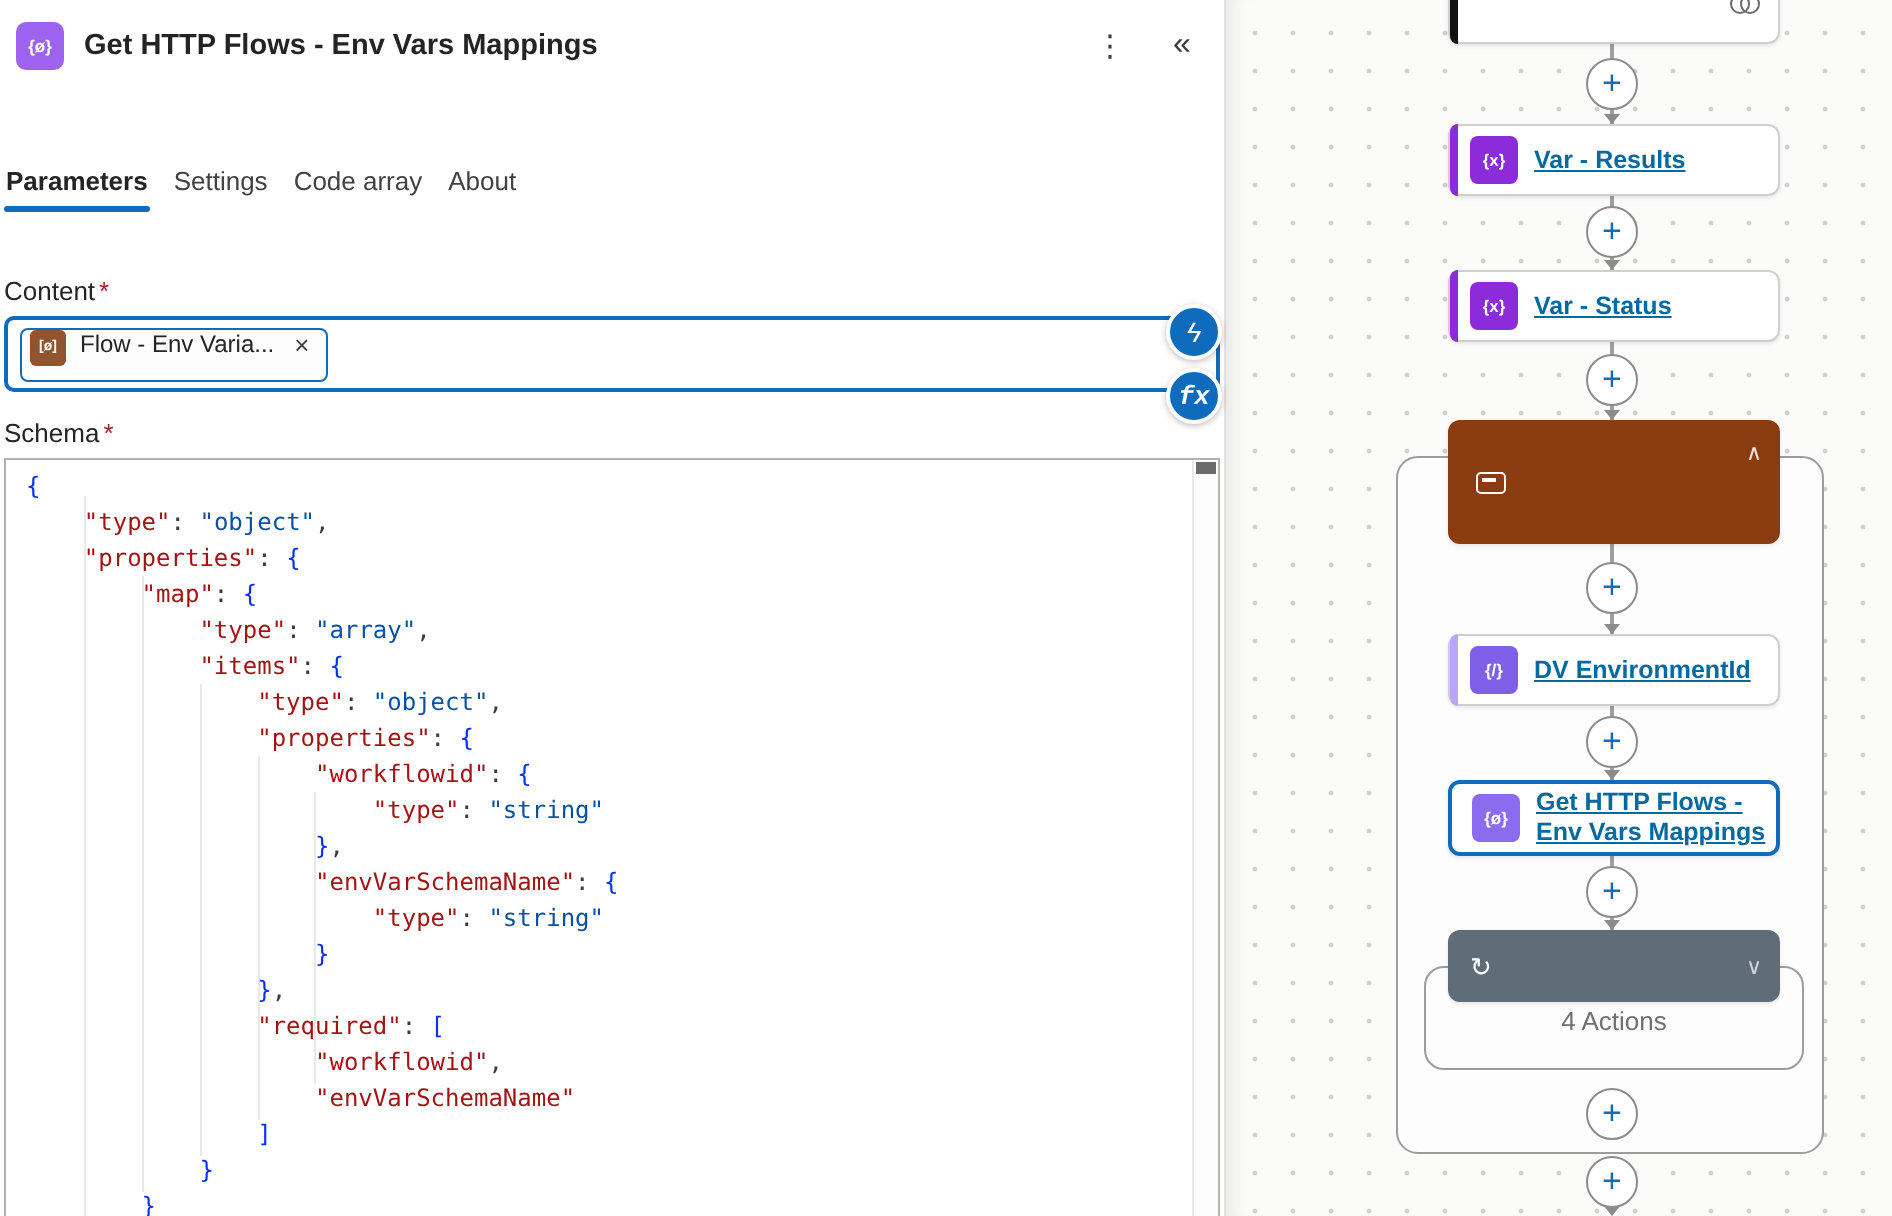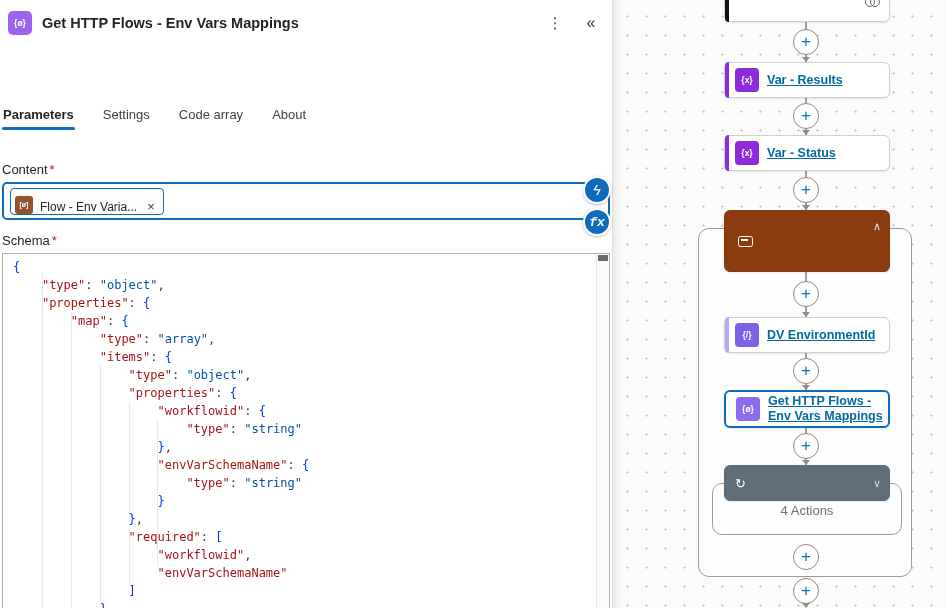--- a/index.html
+++ b/index.html
@@ -11,33 +11,33 @@
     background:#fff; position:relative; z-index:3; border-right:1px solid #e0dedc; }
   .panel-header { display:flex; align-items:center; gap:10px; padding:10px 8px 0 8px; }
   .app-icon { width:24px; height:24px; border-radius:5px; background:#9d63f0; color:#fff;
     font-size:8.5px; font-weight:bold; display:flex; align-items:center; justify-content:center; flex:none; }
   .panel-title { font-size:14.5px; font-weight:700; color:#242424; flex:1; }
   .icon-btn { color:#3b3b3b; width:26px; height:26px; display:flex; align-items:center;
     justify-content:center; cursor:pointer; border-radius:4px; }
   .menu-glyph { font-size:15px; }
   .collapse-glyph { font-size:16px; }
 
-  .tabs { display:flex; gap:27px; padding:0 2px; margin-top:65px; }
+  .tabs { display:flex; gap:11px; padding:0 2px; margin-top:41px; }
   .tab { font-size:13px; color:#424242; padding:6px 1px 8px; position:relative; cursor:pointer; }
   .tab.active { font-weight:700; color:#242424; }
   .tab.active::after { content:""; position:absolute; left:0; right:0; bottom:0; height:3px;
     border-radius:2px; background:#0f6cbd; }
 
   .field-label { font-size:13px; color:#242424; margin:32px 2px 5px 2px; }
   .field-label.schema { margin-top:13px; }
   .req { color:#a4262c; margin-left:2px; }
 
   .content-field { margin:0 2px; height:38px; border:2px solid #0f6cbd; border-radius:5px;
     display:flex; align-items:center; padding:0 6px; position:relative; background:#fff; }
-  .token-chip { display:inline-flex; align-items:flex-end; border:1px solid #0f6cbd; border-radius:4px;
+  .token-chip { display:inline-flex; align-items:flex-start; border:1px solid #0f6cbd; border-radius:4px;
     background:#fdfdfd; height:27px; padding:0 8px 0 4px; font-size:12px; color:#242424; cursor:pointer; }
   .token-icon { width:18px; height:18px; border-radius:3px; background:#91542f; color:#fff;
     font-size:7px; font-weight:bold; display:flex; align-items:center; justify-content:center; margin-right:7px; }
   .token-close { font-size:13px; color:#424242; margin-left:10px; cursor:pointer; }
 
   .expr-stack { position:absolute; right:-3px; top:-8px; display:flex; flex-direction:column; gap:4px; z-index:6; }
   .expr-btn { width:28px; height:28px; border-radius:50%; background:#0f6cbd; color:#fff;
     border:2px solid #fff; display:flex; align-items:center; justify-content:center;
     box-shadow:0 1px 3px rgba(0,0,0,.25); cursor:pointer; }
   .lightning { font-size:14px; font-style:italic; }

